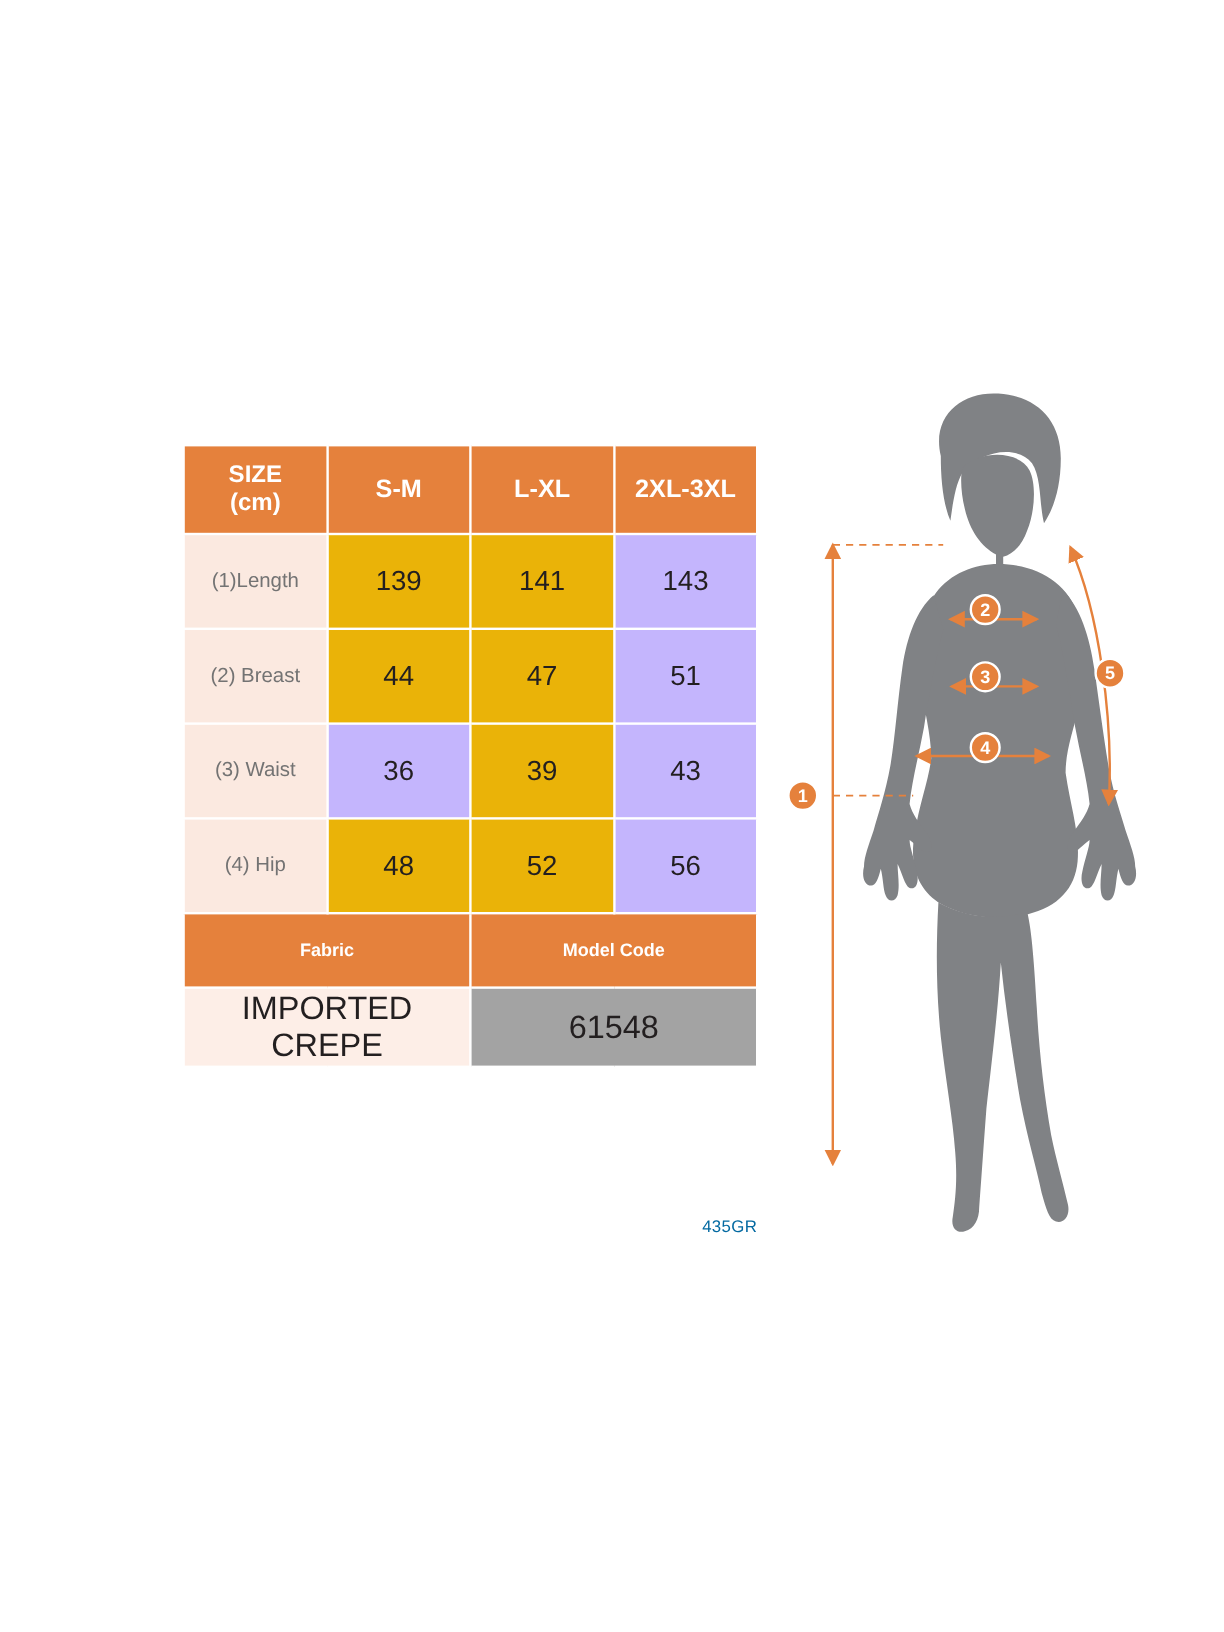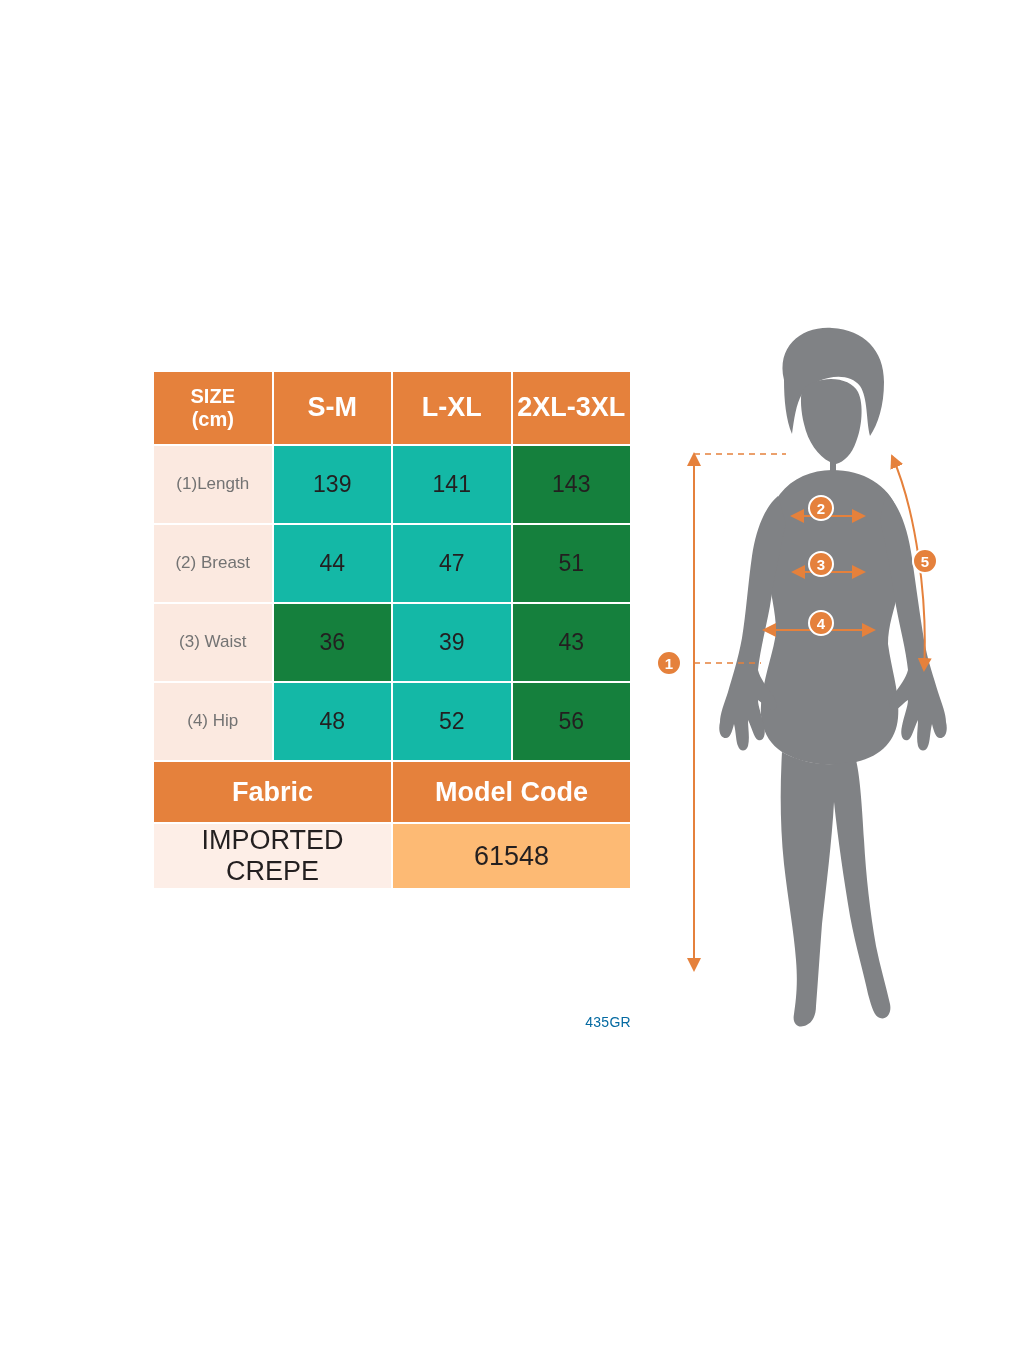--- a/index.html
+++ b/index.html
@@ -35,59 +35,59 @@
   #size-table td, #size-table th {
     border: 2px solid #ffffff;
     text-align: center;
     vertical-align: middle;
     padding: 0;
   }
   .hdr-cell {
     background: #e5813c;
     color: #ffffff;
     font-weight: bold;
-    font-size: 27px;
+    font-size: 21px;
     height: 72px;
     line-height: 1.15;
   }
   .hdr-cell.first {
     font-size: 20px;
   }
   .row-label {
     background: #fbe9e0;
     font-size: 17px;
     height: 77px;
     color: #737373;
     line-height: 1.2;
     padding: 0 4px;
   }
   .val-cell {
-    background: #14b8a6;
+    background: #eab308;
     font-size: 23px;
     height: 77px;
     color: #231f20;
   }
   .val-cell.alt {
-    background: #15803d;
+    background: #c4b5fd;
   }
   .sub-hdr {
     background: #e5813c;
     color: #ffffff;
     font-weight: bold;
-    font-size: 27px;
+    font-size: 15px;
     height: 60px;
   }
   .sub-val {
     background: #fdeee7;
     font-size: 27px;
     height: 64px;
     color: #231f20;
   }
   .sub-val.alt {
-    background: #fdba74;
+    background: #a3a3a3;
   }
 
   #weight-code {
     position: absolute;
     left: 455px;
     top: 1014px;
     width: 160px;
     text-align: right;
     font-size: 14px;
     color: #0369a1;

